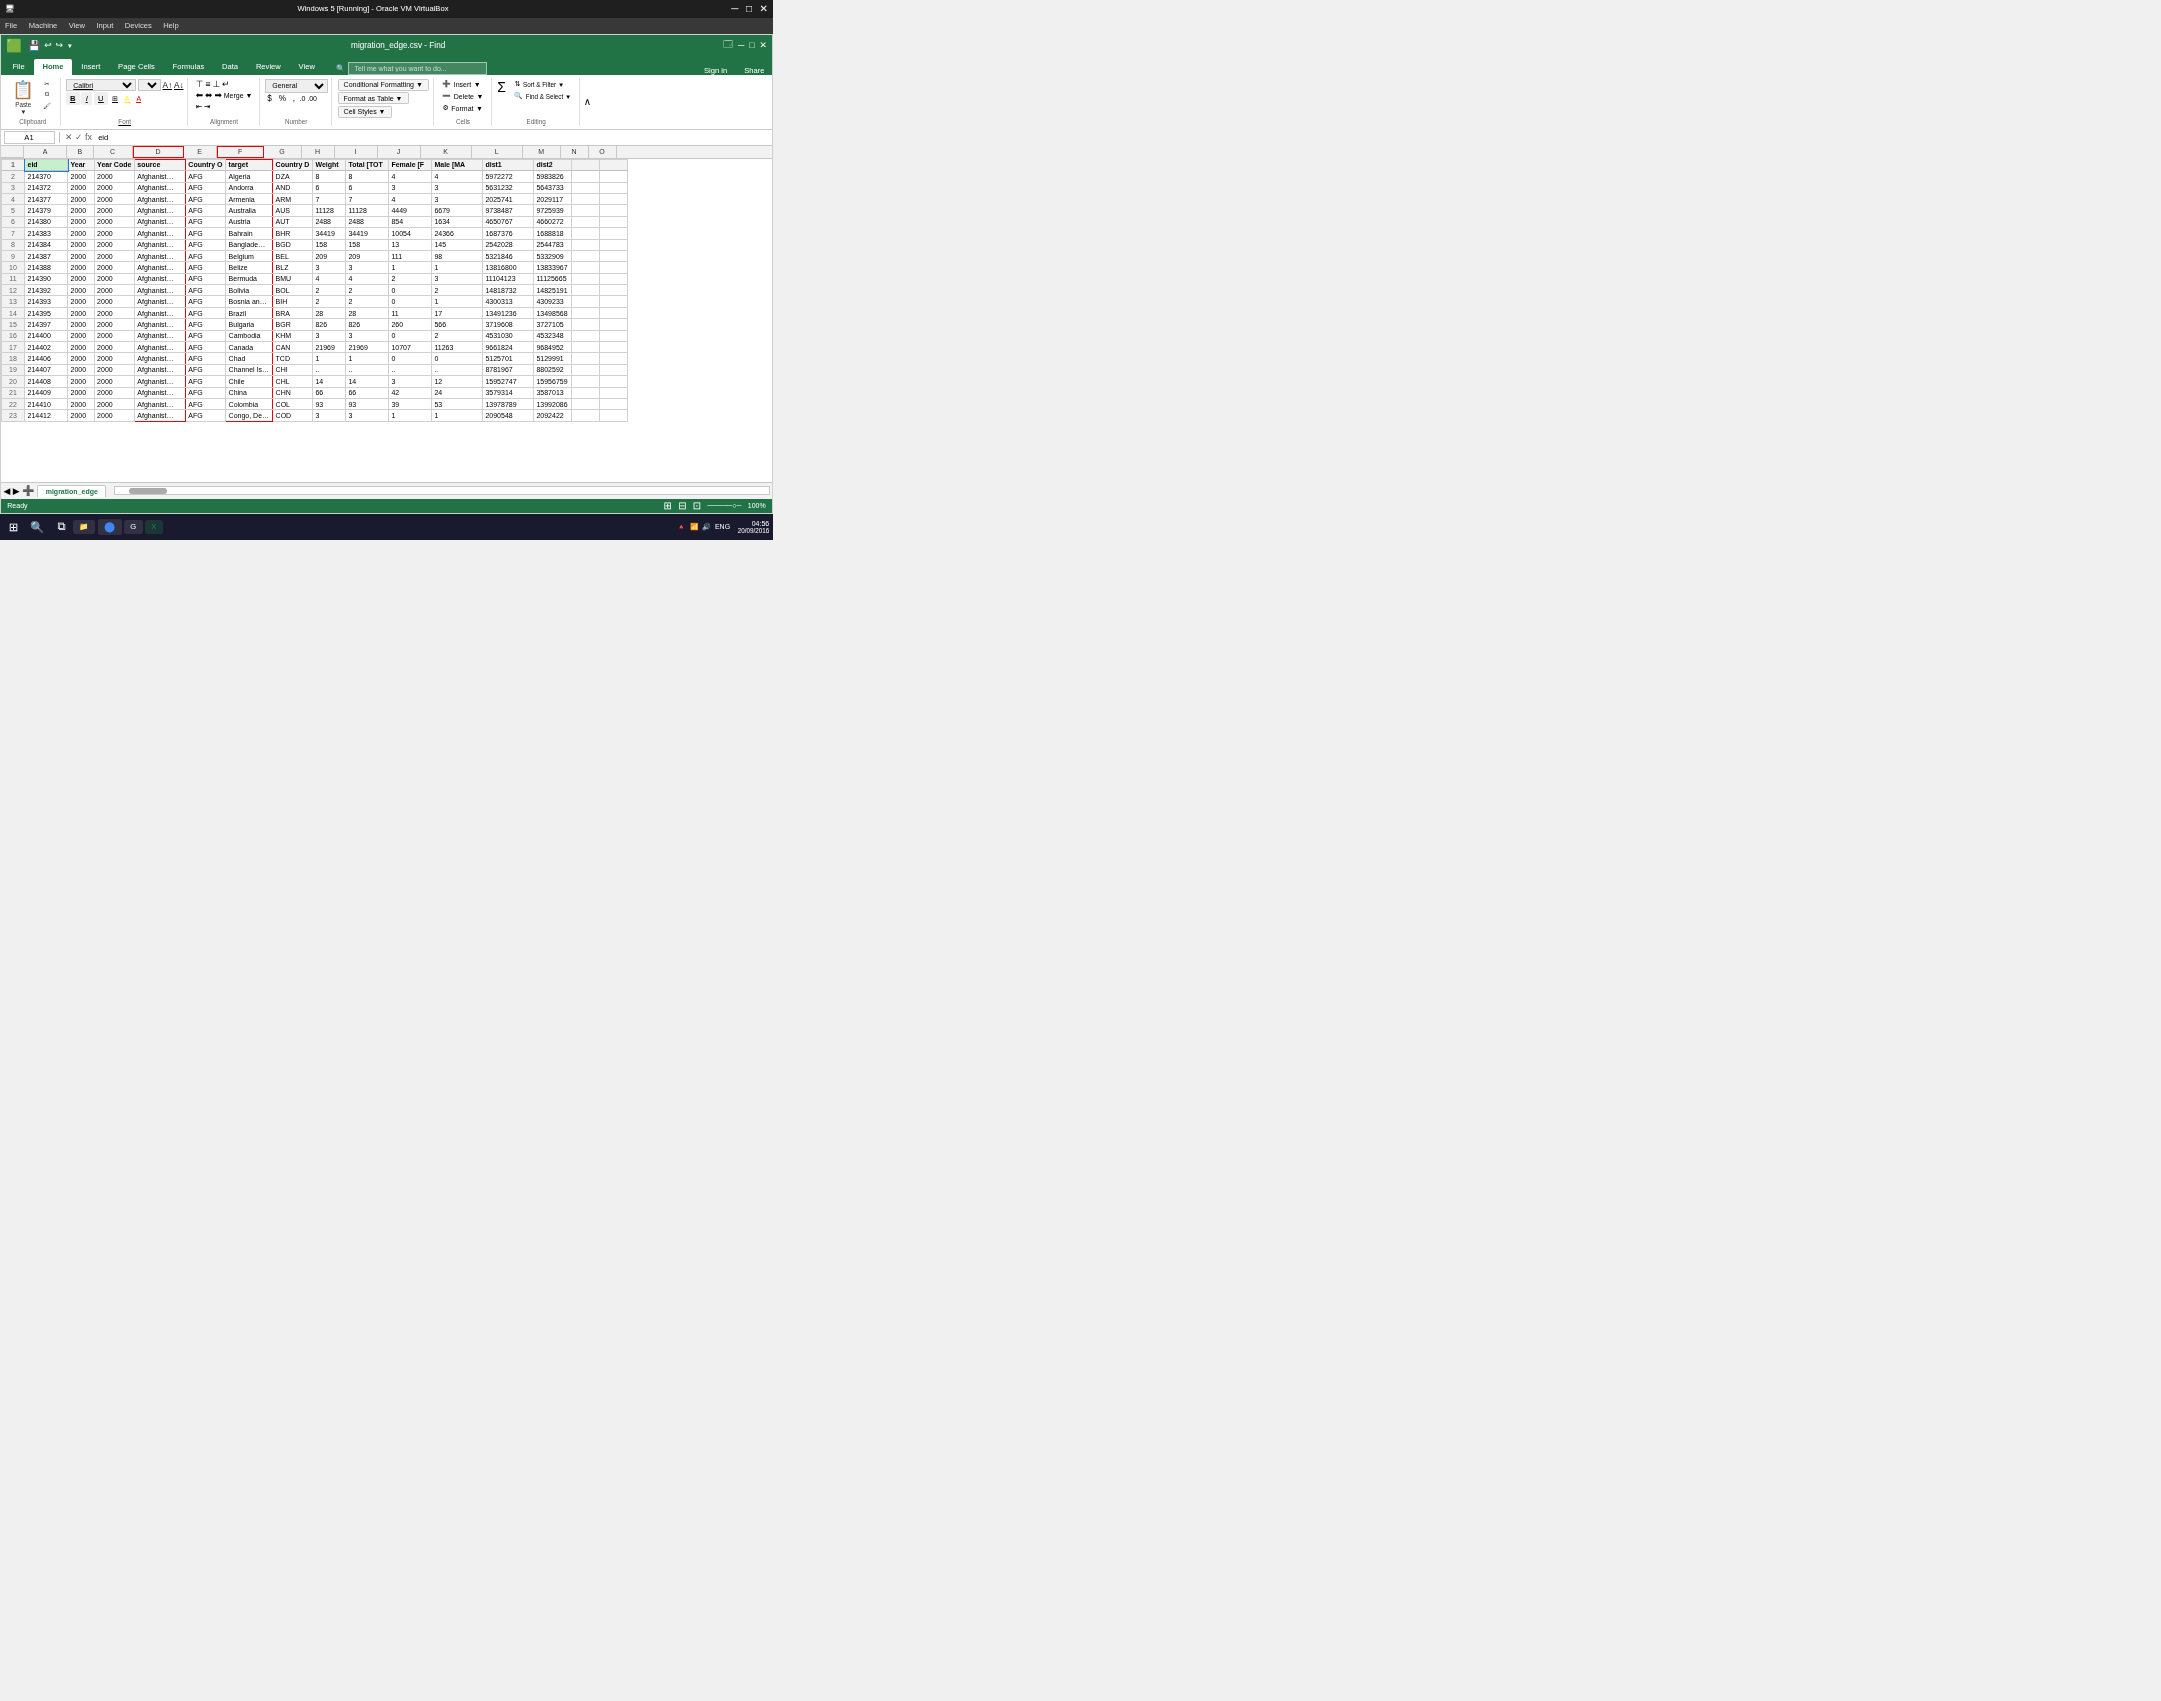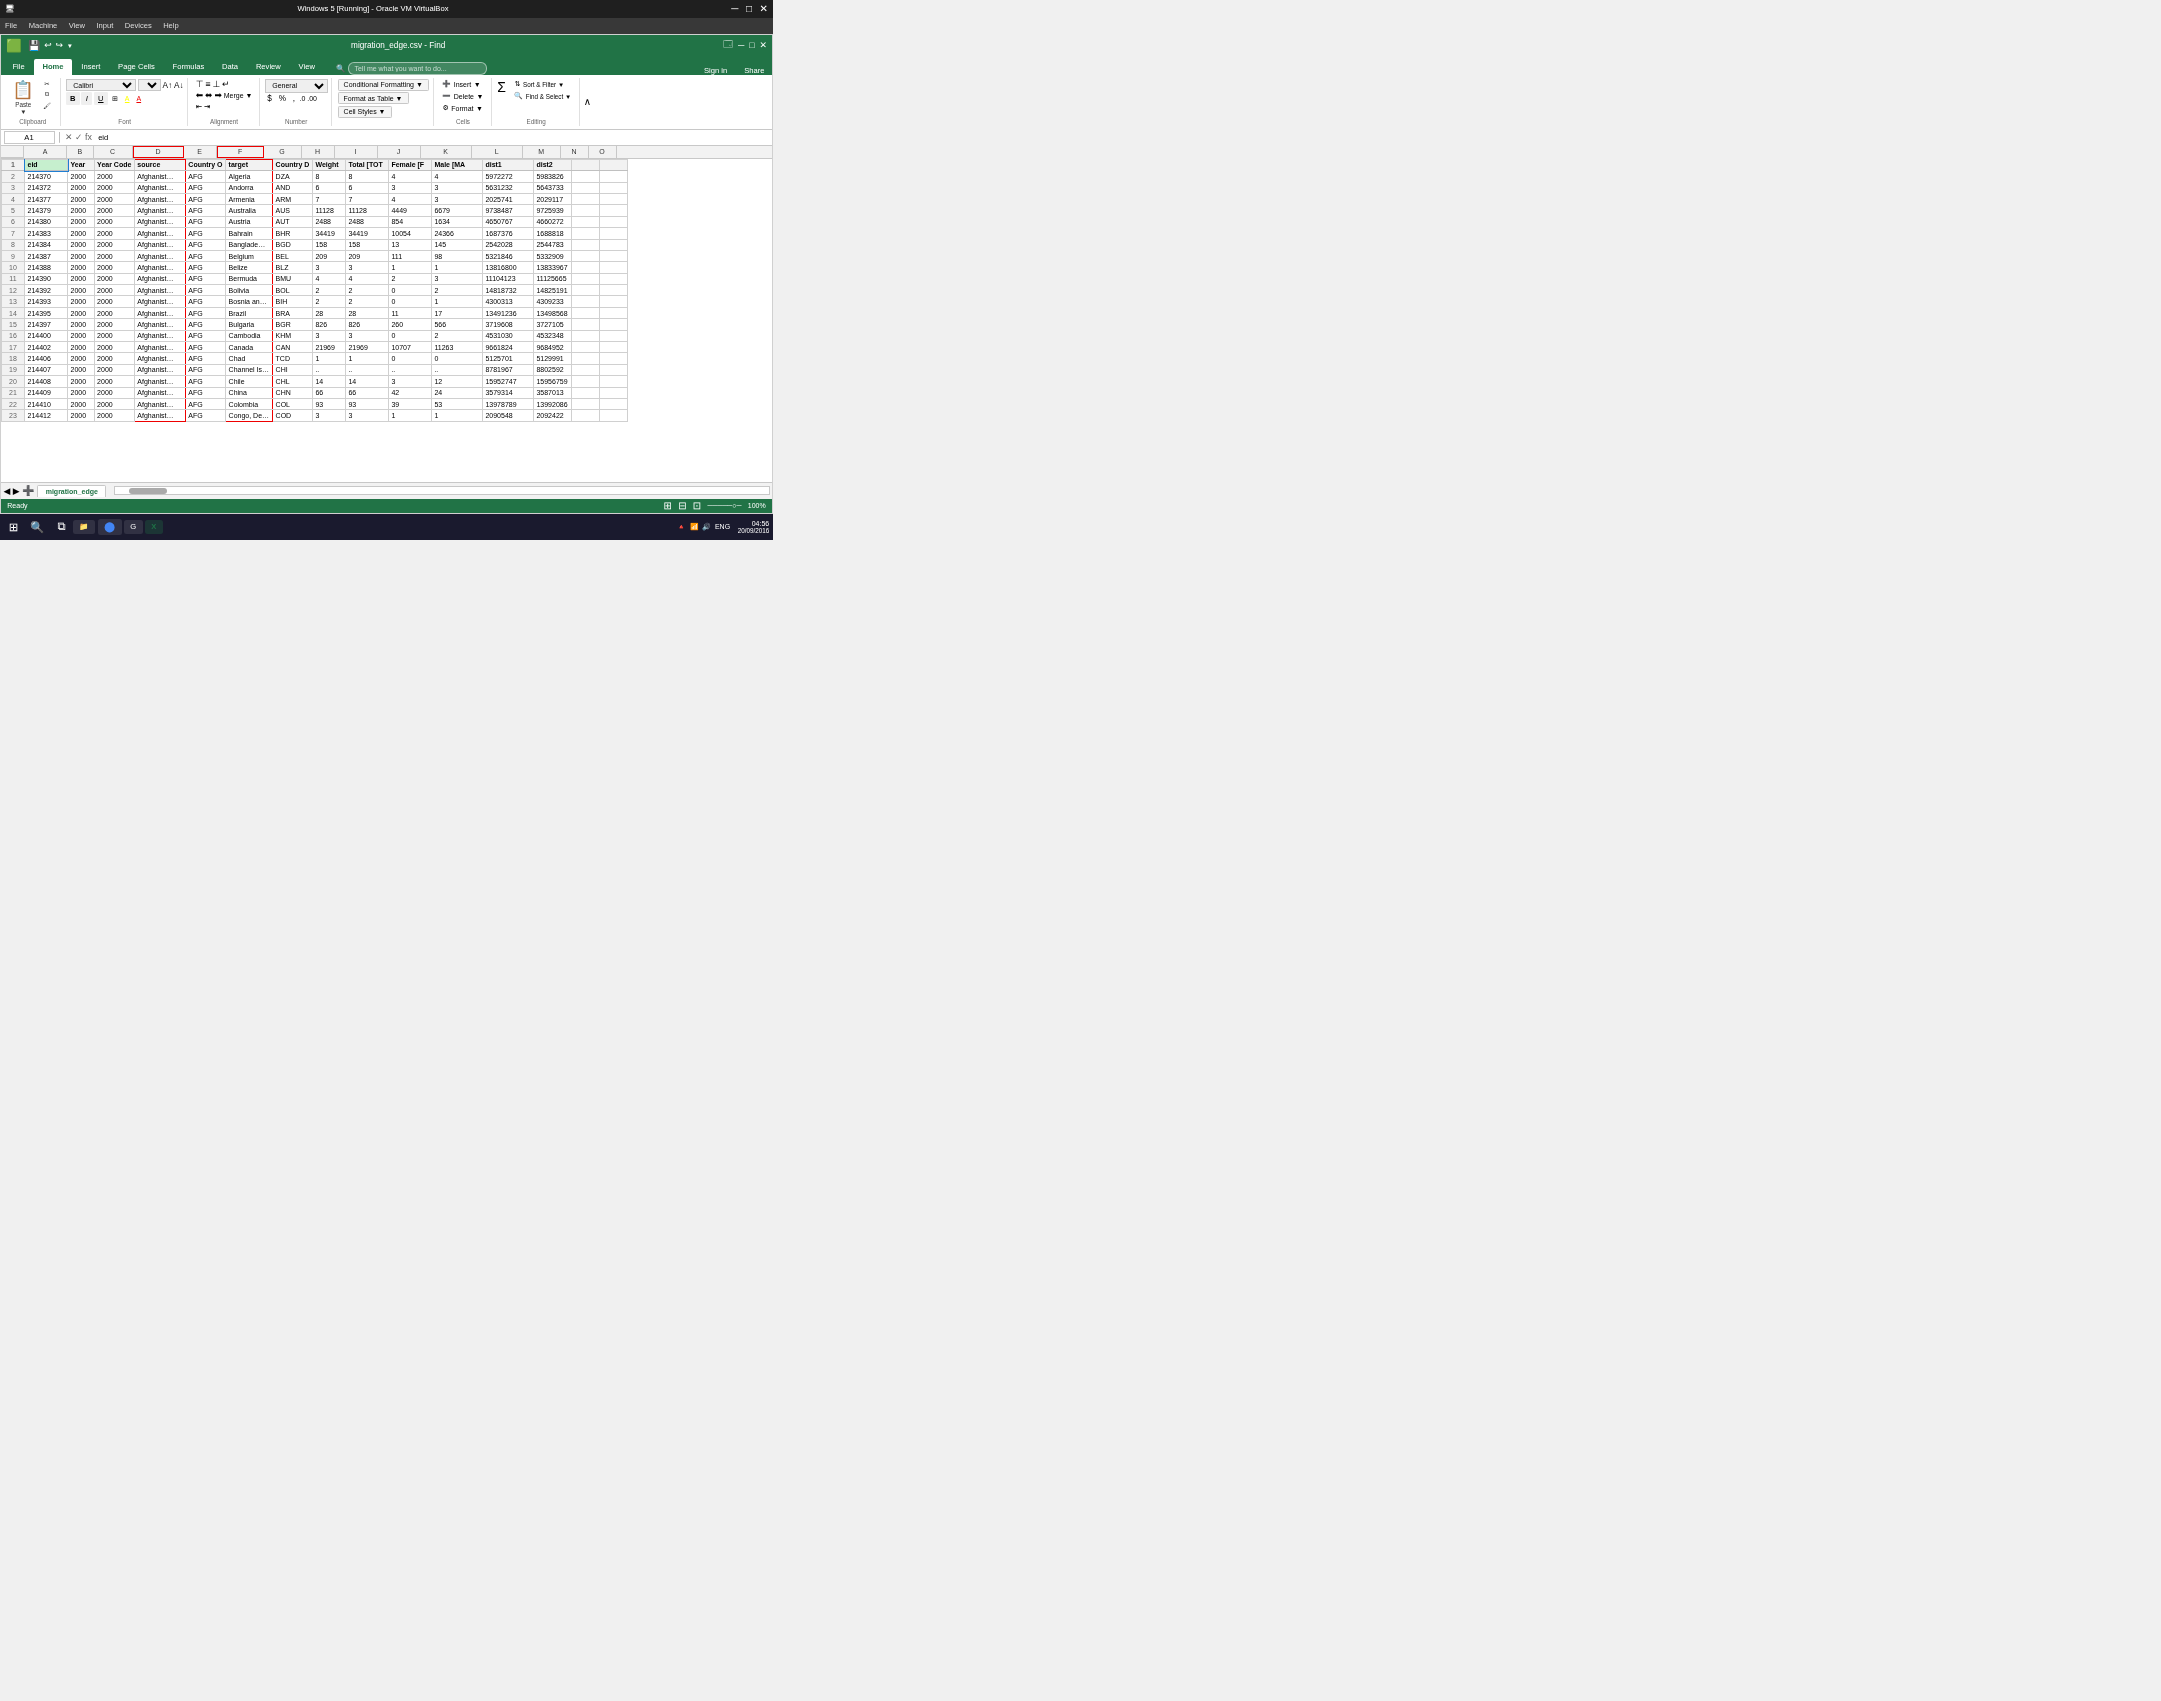--- a/index.html
+++ b/index.html
@@ -69,21 +69,21 @@
       margin-left: 12.7px;
       flex: 1;
       display: flex;
       align-items: center;
     }
     .ribbon-search input {
       border: 0.6px solid rgba(255,255,255,0.5);
       background: rgba(255,255,255,0.15);
       color: #fff;
       padding: 1.9px 5px;
-      border-radius: 6px;
+      border-radius: 0;
       font-size: 7px;
       width: 139px;
     }
     .ribbon-search input::placeholder { color: rgba(255,255,255,0.7); }
     .ribbon-signin { color: #fff; font-size: 7.6px; margin-left: auto; display: flex; gap: 17px; padding-right: 5px; }
 
     
     .ribbon-body {
       background: #fff;
       border-bottom: 0.6px solid #c8c8c8;
@@ -319,21 +319,21 @@
             <span>⧉</span>
           </div>
           <div class="rbn-btn">
             <span>🖌</span>
           </div>
         </div>
       </div>
       <div class="ribbon-group-label">Clipboard</div>
     </div>
 
-    <div class="ribbon-group" style="min-width:114px;">
+    <div class="ribbon-group" style="min-width:114px;text-decoration:underline;">
       <div class="ribbon-group-content" style="flex-direction:column;gap:1.3px;">
         <div class="font-group-row">
           <select class="font-dropdown">
             <option>Calibri</option>
           </select>
           <select class="size-dropdown">
             <option>11</option>
           </select>
           <span style="cursor:pointer;font-size:8.2px;">A↑</span>
           <span style="cursor:pointer;font-size:8.2px;">A↓</span>

